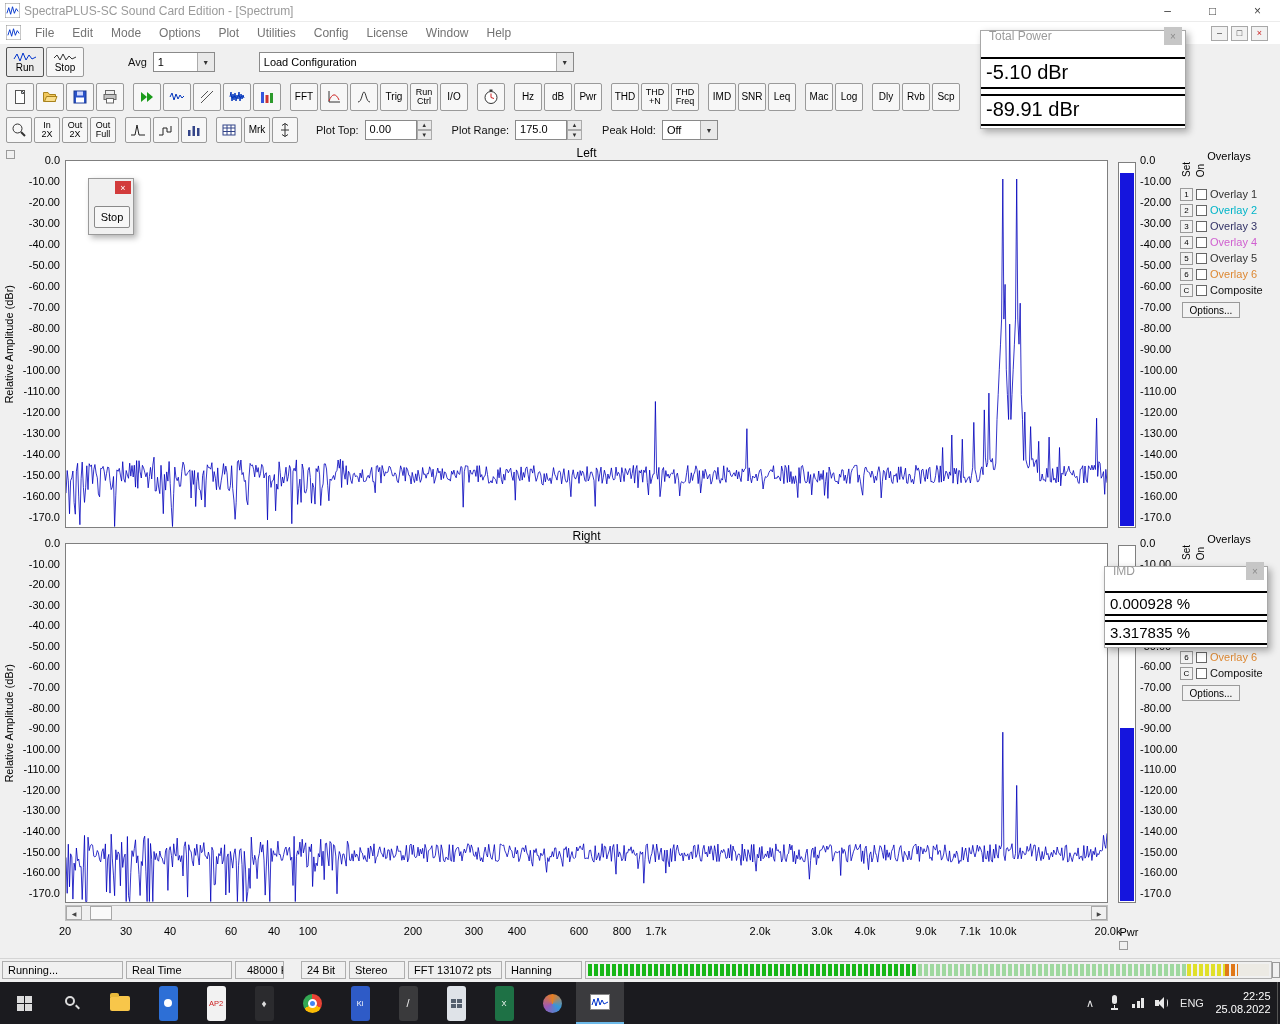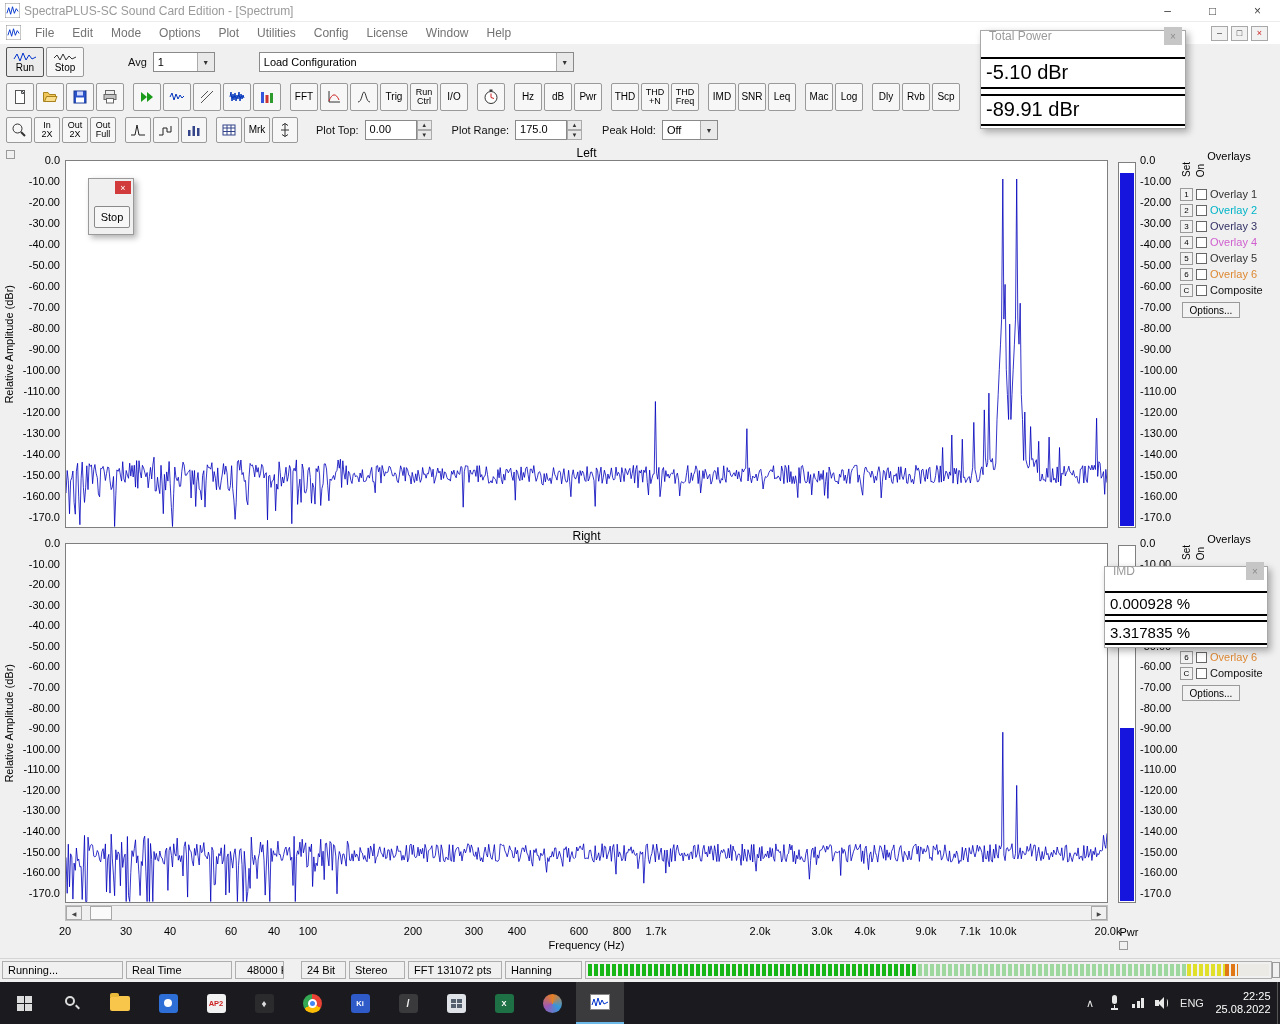--- a/index.html
+++ b/index.html
@@ -71,21 +71,21 @@
   
   #statusbar{position:absolute;left:0;top:958px;width:1280px;height:24px;background:#f0f0f0;border-top:1px solid #d5d5d5;}
   .status-cell{position:absolute;top:2px;height:18px;border:1px solid #aeaeae;font-size:11px;padding:2px 0 0 5px;background:#f0f0f0;white-space:nowrap;overflow:hidden;}
   #level-meter{position:absolute;left:2px;top:2px;right:2px;bottom:2px;background:#eceae4;display:flex;}
   .mini-box{position:absolute;width:9px;height:9px;background:#f0f0f0;border:1px solid #9a9a9a;}
   
   #taskbar{position:absolute;left:0;top:982px;width:1280px;height:42px;background:#1b1b1f;z-index:40;display:flex;align-items:center;}
   .task-cell{width:48px;height:42px;display:flex;align-items:center;justify-content:center;position:relative;}
   .task-cell.active{background:rgba(255,255,255,0.14);border-bottom:2px solid #6cb9e8;}
   .tray{position:absolute;top:0;height:42px;display:flex;align-items:center;justify-content:center;color:#e8e8e8;}
-  .task-icon-sq{width:19px;height:19px;border-radius:3px;display:flex;align-items:center;justify-content:center;font-weight:bold;}
+  .task-icon-sq{width:19px;height:35px;border-radius:3px;display:flex;align-items:center;justify-content:center;font-weight:normal;}
   #clock{font-size:11px;line-height:13px;color:#fff;text-align:right;}
   svg{display:block;}
 </style>
 </head>
 <body>
 
 <div id="root">
 
   <div id="titlebar">
     <span class="abs" style="left:5px;top:3px">
@@ -303,21 +303,20 @@
   </div>
   <div class="abs" style="left:1114px;top:926px;width:30px;text-align:center;font-size:11px">Pwr</div>
   <div class="mini-box" style="left:1119px;top:941px"></div>
 
   <div id="hscroll">
     <div class="sb-arrow" style="left:0">◀</div>
     <div id="sb-thumb"></div>
     <div class="sb-arrow" style="right:0">▶</div>
   </div>
 
-  <div class="abs" style="left:65px;top:939px;width:1043px;text-align:center;font-size:11px">Frequency (Hz)</div>
 
   <div id="statusbar">
     <div class="status-cell" style="left:585px;width:687px;padding:0">
       <div id="level-meter">
           <div style="width: 48.5%; height: 100%; background: repeating-linear-gradient(90deg, rgb(23, 182, 23) 0px, rgb(23, 182, 23) 4px, rgb(240, 240, 240) 4px, rgb(240, 240, 240) 6px);"></div>
           <div style="width: 39.5%; height: 100%; background: repeating-linear-gradient(90deg, rgb(159, 216, 159) 0px, rgb(159, 216, 159) 4px, rgb(240, 240, 240) 4px, rgb(240, 240, 240) 6px);"></div>
           <div style="width: 5.5%; height: 100%; background: repeating-linear-gradient(90deg, rgb(224, 224, 42) 0px, rgb(224, 224, 42) 4px, rgb(240, 240, 240) 4px, rgb(240, 240, 240) 6px);"></div>
           <div style="width: 2%; height: 100%; background: repeating-linear-gradient(90deg, rgb(224, 120, 24) 0px, rgb(224, 120, 24) 4px, rgb(240, 240, 240) 4px, rgb(240, 240, 240) 6px);"></div>
         </div>
     </div>

